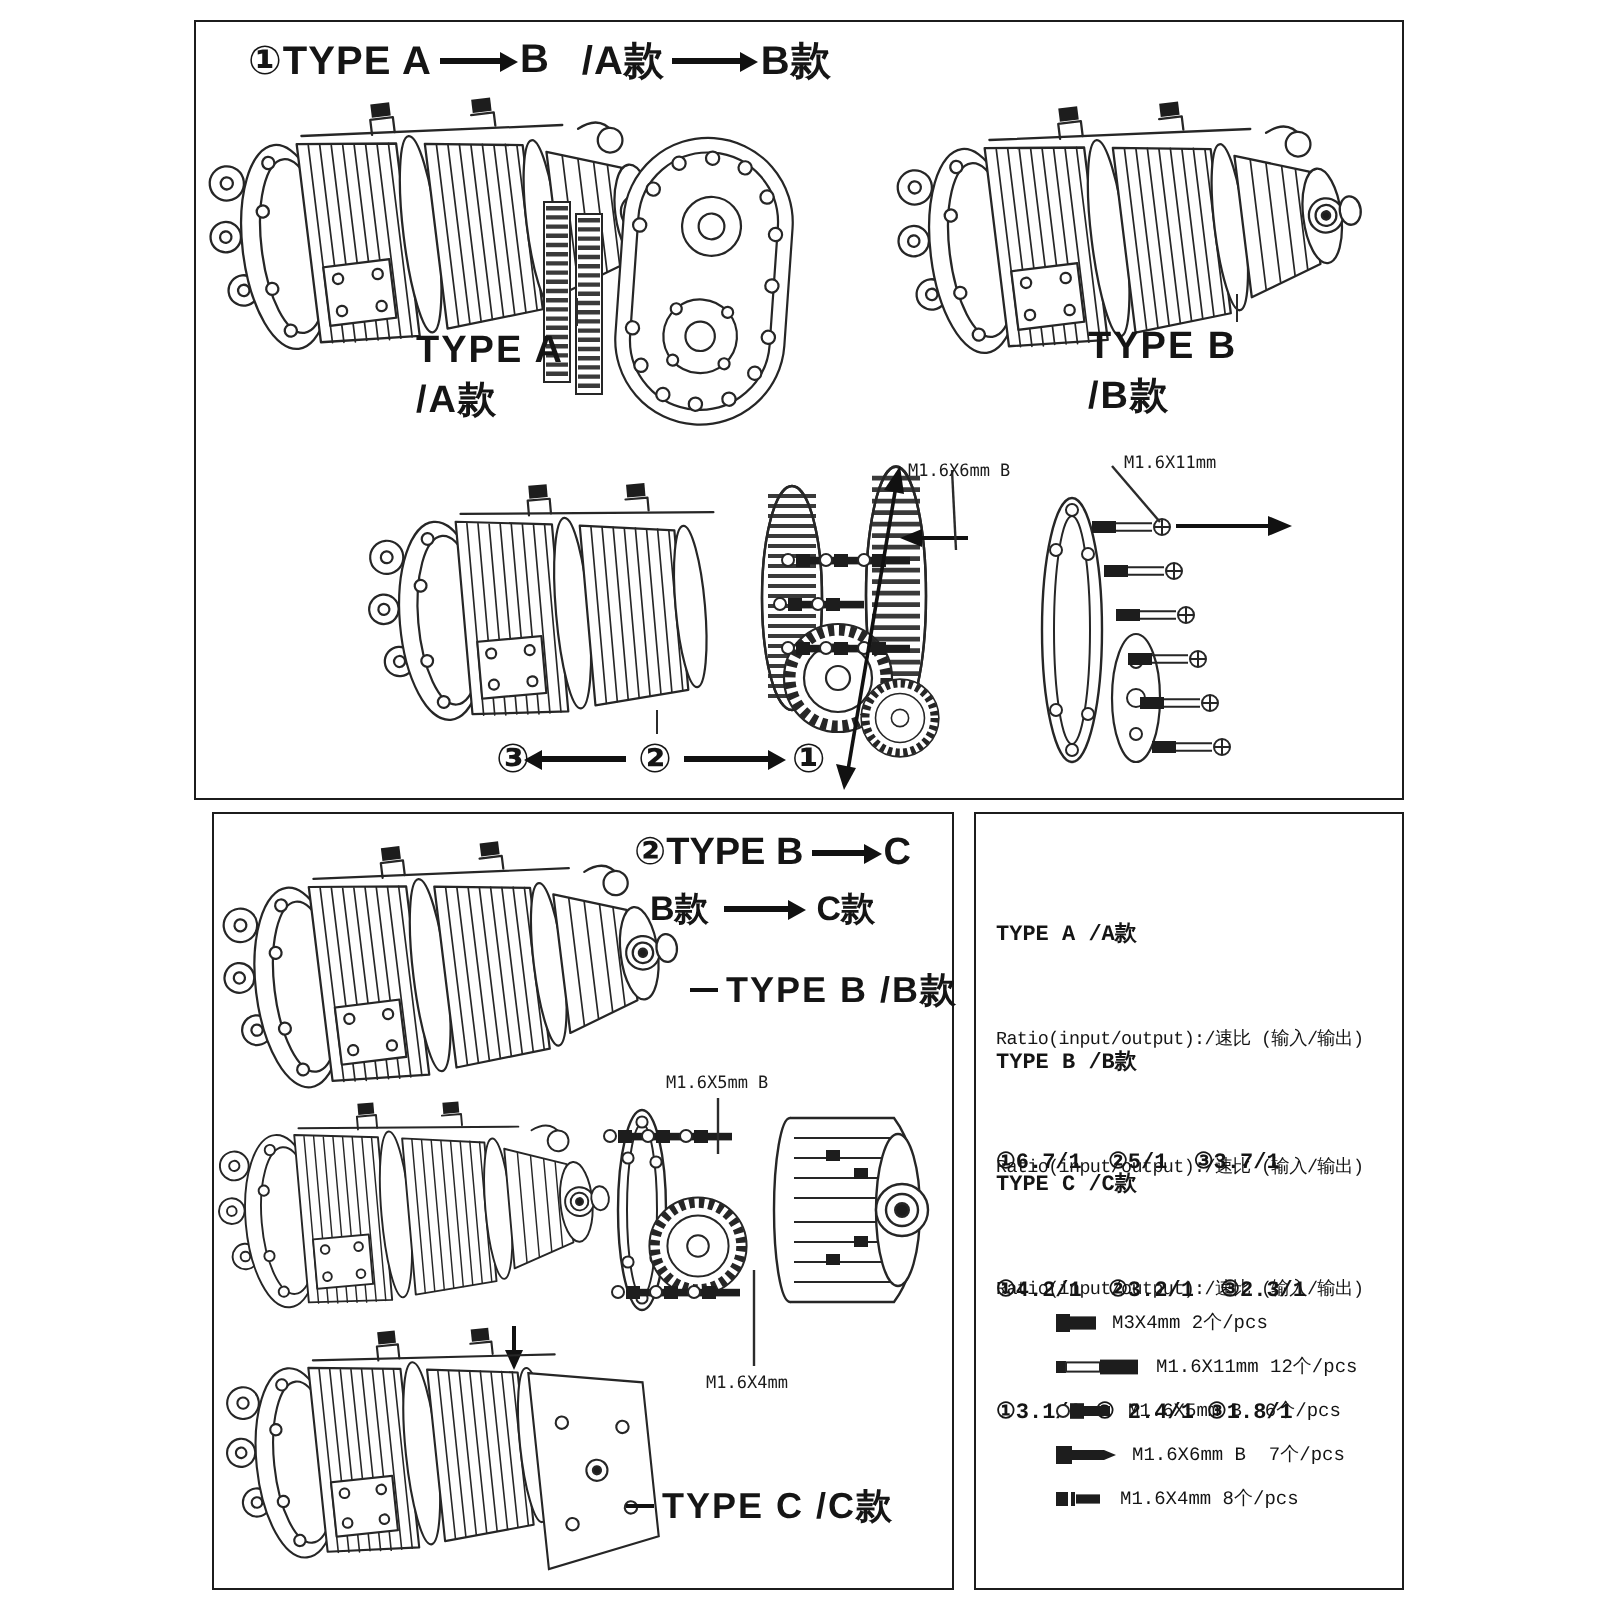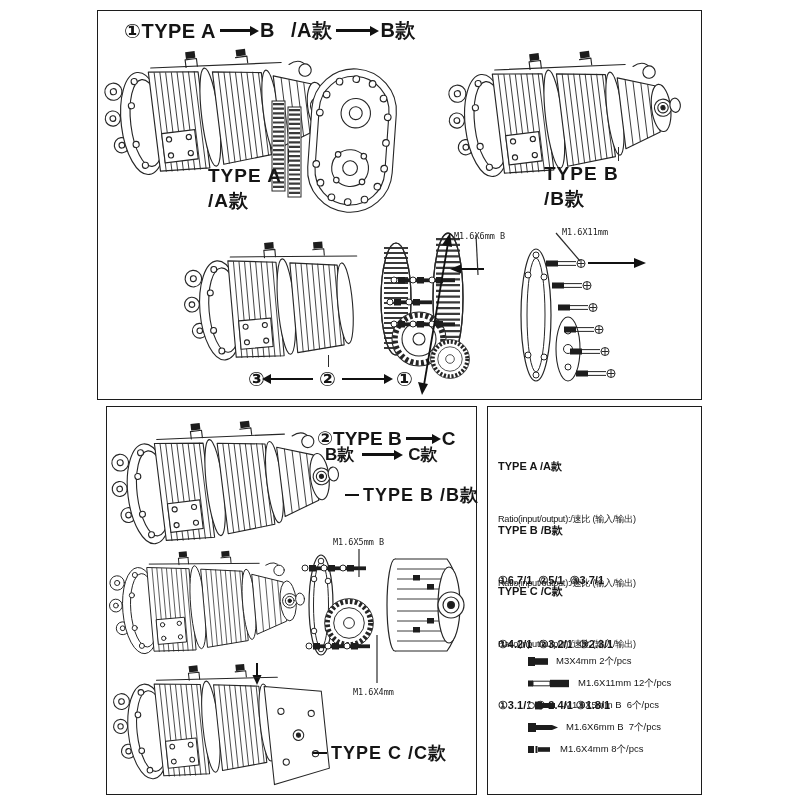--- a/index.html
+++ b/index.html
@@ -15,21 +15,21 @@
   .t20 { font-size:19px; }
   .t18 { font-size:17px; }
   .arrow { position:relative; display:inline-block; height:2.6px; background:#111; margin:0 10px 0 4px; }
   .arrow::after { content:""; position:absolute; right:-9px; top:50%; transform:translateY(-50%);
     border-left:9px solid #111; border-top:5px solid transparent; border-bottom:5px solid transparent; }
   .arrow.left::after { left:-9px; right:auto; border-left:none; border-right:9px solid #111; }
   .typelabel { font-size:19px; font-weight:600; letter-spacing:1px; line-height:25px; white-space:nowrap; }
   .labelrow { display:flex; align-items:center; gap:4px; font-size:18px; font-weight:600; letter-spacing:1px; white-space:nowrap; }
   .dash { display:inline-block; width:14px; height:2px; background:#111; }
   .seq { display:flex; align-items:center; font-size:20px; font-weight:700; }
-  .mono { font-family:Liberation Sans, sans-serif; white-space:pre; }
+  .mono { font-family:Liberation Mono, monospace; white-space:pre; }
   .ann { position:absolute; font-family:"DejaVu Sans Mono","Liberation Mono",monospace;
          font-size:8.5px; color:#1c1c1c; white-space:nowrap; z-index:5; }
   .leader-v { position:absolute; width:1.3px; background:#2b2b2b; z-index:4; }
   .rblock { position:absolute; left:10px; right:4px; }
   .rb-title { font-size:11px; font-weight:700; }
   .rb-ratio { font-size:9.2px; margin-top:3px; letter-spacing:-0.3px; }
   .rb-vals  { font-size:11px; font-weight:700; margin-top:12px; }
   .parts { position:absolute; left:40px; top:248px; right:4px; }
   .part-row { display:flex; align-items:center; gap:6px; margin-bottom:9px; }
   .part-row svg { flex:0 0 auto; }
@@ -293,21 +293,21 @@
     <span>③</span>
     <span class="arrow left" style="width:42px; margin:0 6px;"></span>
     <span>②</span>
     <span class="arrow" style="width:42px; margin:0 12px 0 6px;"></span>
     <span>①</span>
   </div>
 </div>
 
 <div id="bl-panel" class="panel">
 
-  <div class="abs step-title t20" style="left:210px; top:20px;">
+  <div class="abs step-title t20" style="left:210px; top:8px;">
     <span>②TYPE B</span>
     <span class="arrow" style="width:26px;"></span>
     <span>C</span>
   </div>
   <div class="abs step-title t18" style="left:218px; top:36px;">
     <span>B款</span>
     <span class="arrow" style="width:32px; margin:0 14px 0 8px;"></span>
     <span>C款</span>
   </div>
 

